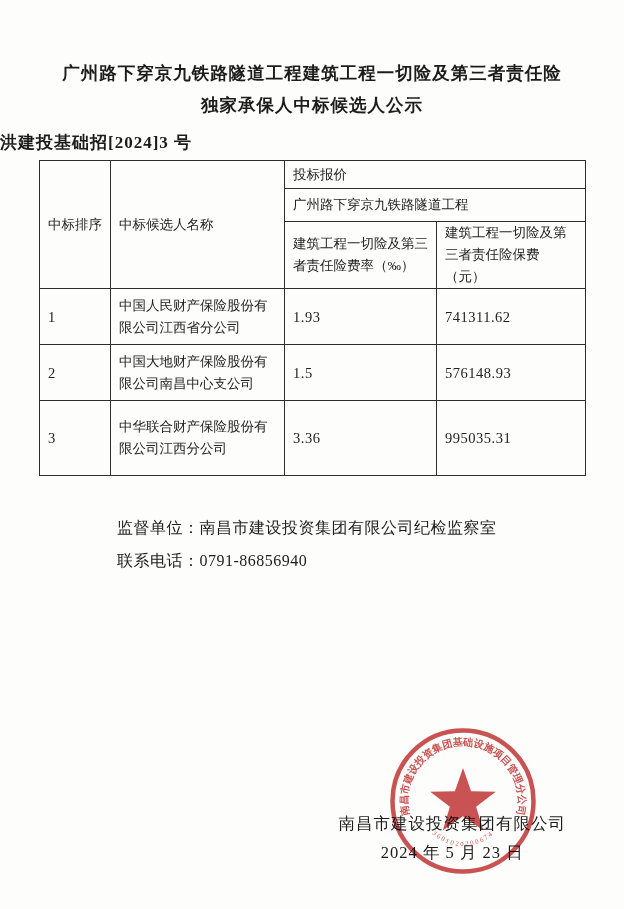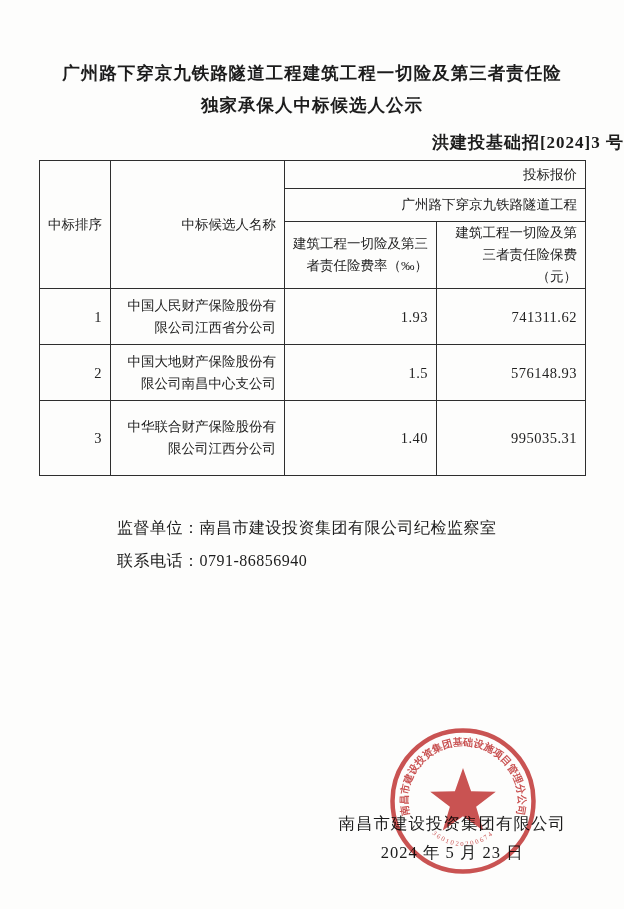--- a/index.html
+++ b/index.html
@@ -11,37 +11,37 @@
     background:#fdfdfc;
     font-family:"Liberation Serif","DejaVu Serif",serif;
     color:#1c1c1c;
     overflow:hidden;
   }
   .title-block { padding-top:57px; text-align:center; }
   .title-line {
     font-size:17.5px; font-weight:bold; line-height:32px; letter-spacing:1px;
   }
   .doc-number {
-    margin-top:10px; text-align:right;
+    margin-top:10px; text-align:left;
     font-size:17px; font-weight:bold; letter-spacing:1px;
   }
   .body-par {
     margin:8px 84px 0 85px;
     font-size:16px; line-height:31.5px;
     text-align:justify; text-indent:2em;
     letter-spacing:0.5px;
   }
   .table-wrap { margin:6px auto 0; width:546px; }
   table.bid-table {
     width:100%; border-collapse:collapse; table-layout:fixed;
     font-size:13.5px; color:#222;
   }
   table.bid-table td {
     border:1.4px solid #2e2e2e;
-    text-align:right; vertical-align:middle;
+    text-align:left; vertical-align:middle;
     padding:0 8px; line-height:22px;
   }
   tr.h1 td { height:28px; }
   tr.h2 td { height:33px; }
   tr.h3 td { height:46px; }
   tr.r1 td { height:56px; }
   tr.r2 td { height:56px; }
   tr.r3 td { height:75px; }
   td.num { font-size:14.5px; letter-spacing:0.5px; }
   .footer-block { margin:36px 84px 0 85px; font-size:16px; line-height:32.5px; letter-spacing:0.5px; }
@@ -102,21 +102,21 @@
         </tr>
         <tr class="r2">
           <td class="num">2</td>
           <td>中国大地财产保险股份有限公司南昌中心支公司</td>
           <td class="num">1.5</td>
           <td class="num">576148.93</td>
         </tr>
         <tr class="r3">
           <td class="num">3</td>
           <td>中华联合财产保险股份有限公司江西分公司</td>
-          <td class="num">1.40</td>
+          <td class="num">3.36</td>
           <td class="num">995035.31</td>
         </tr>
       </tbody>
     </table>
   </div>
 
   <div class="footer-block">
     <p>监督单位：南昌市建设投资集团有限公司纪检监察室</p>
     <p>联系电话：0791-86856940</p>
   </div>

